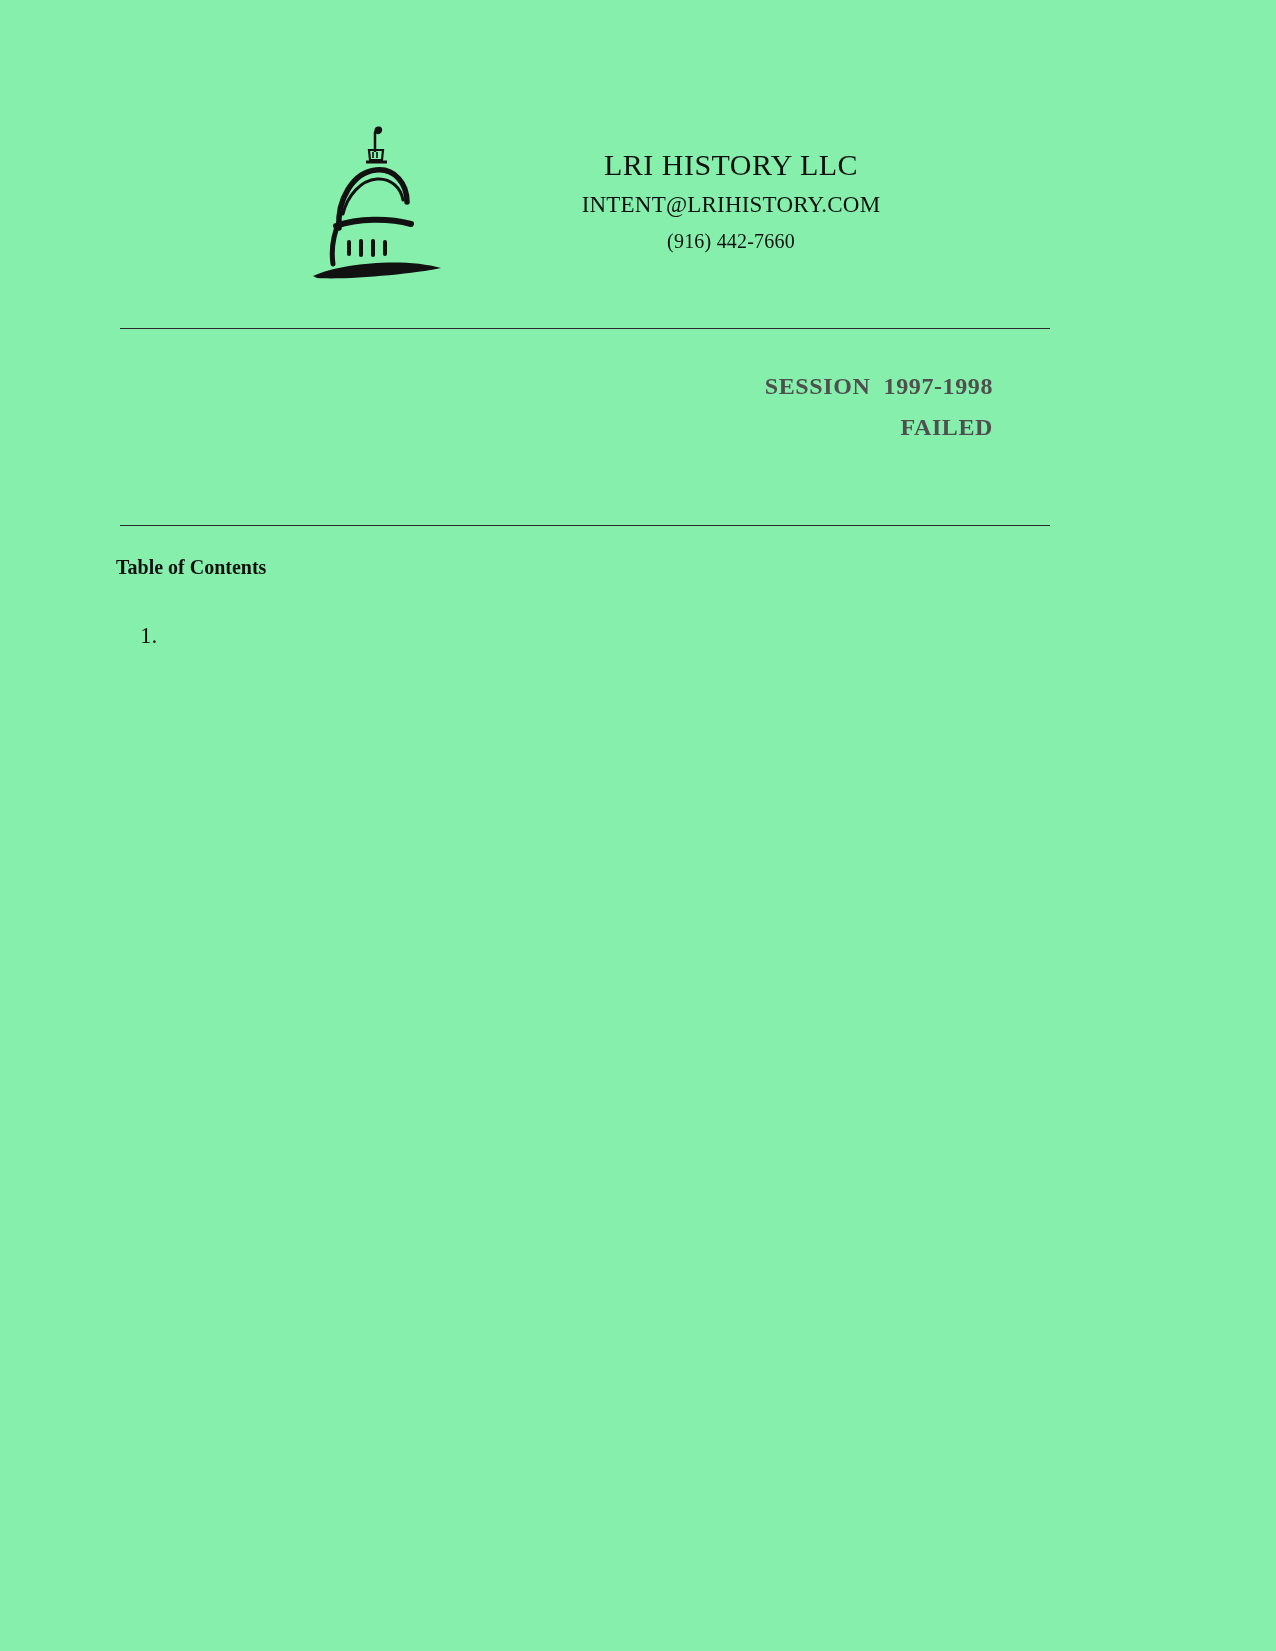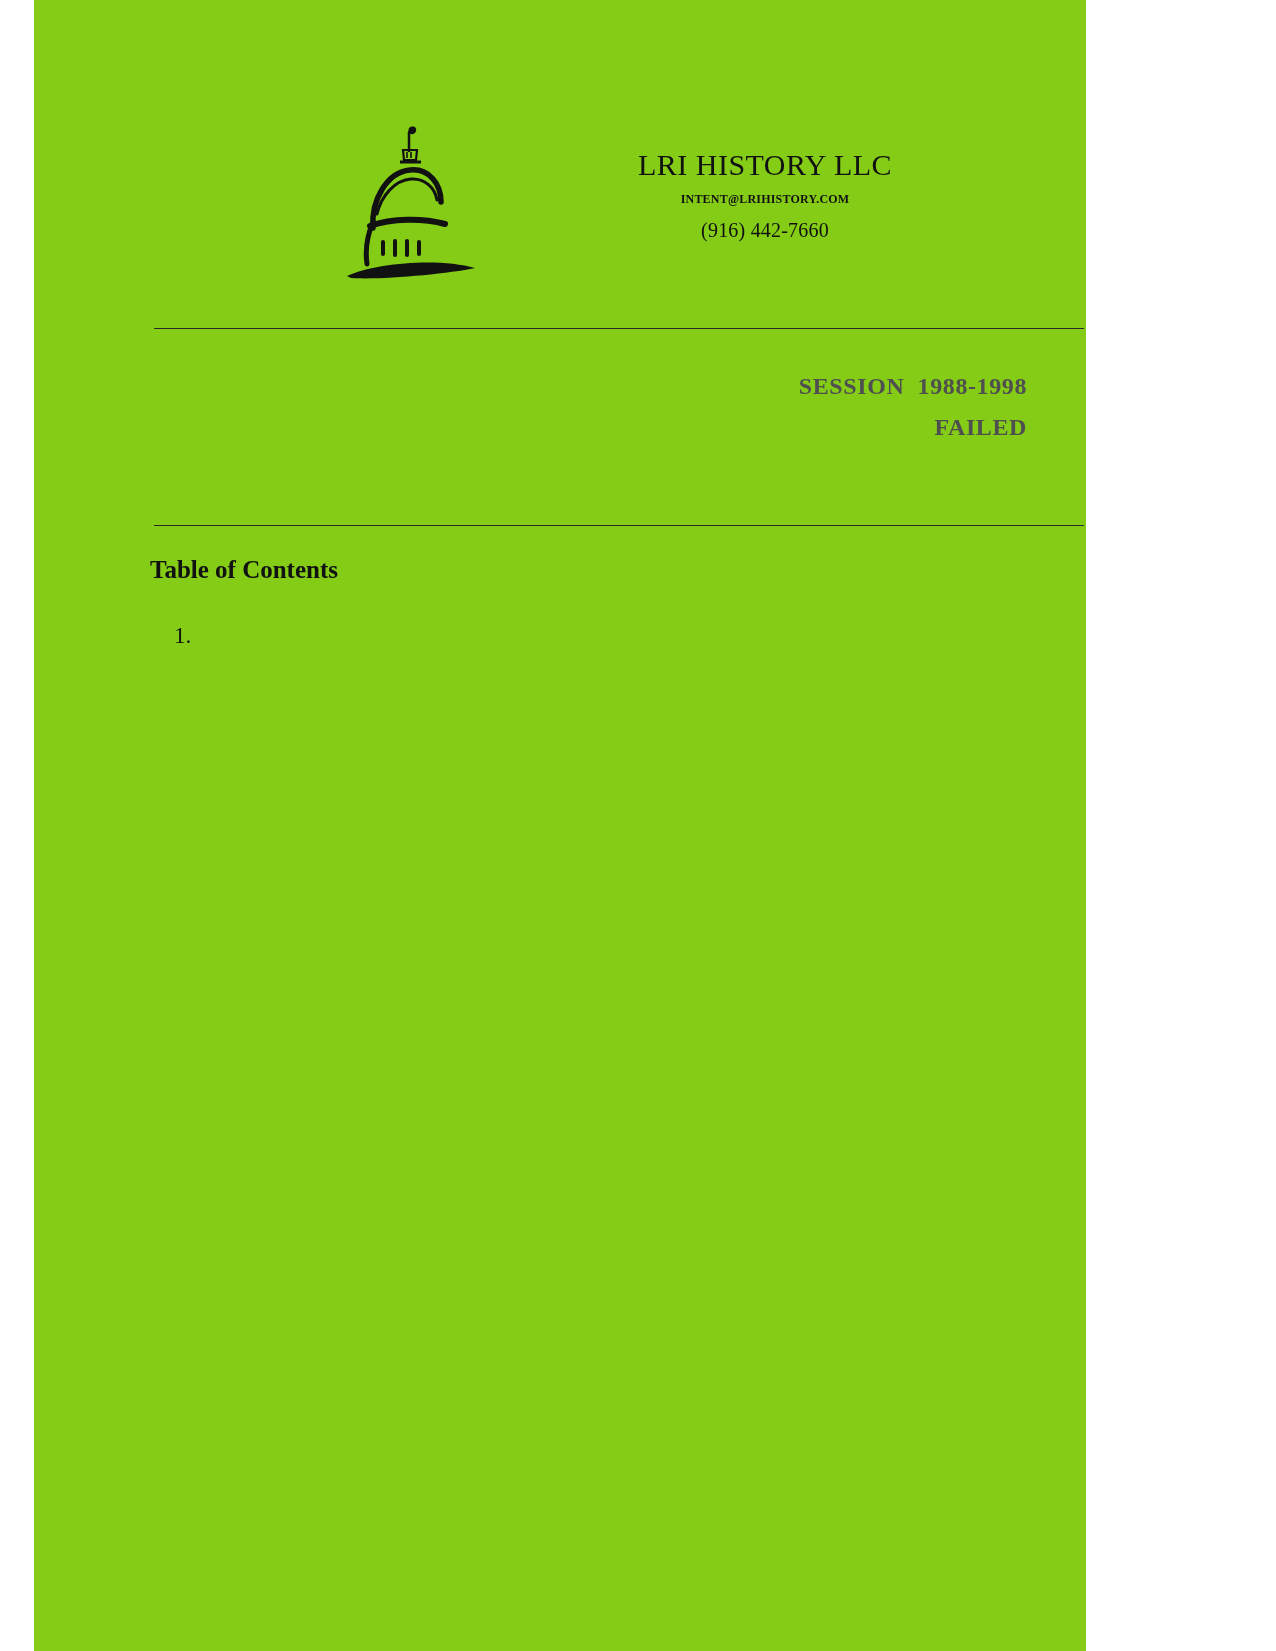--- a/index.html
+++ b/index.html
@@ -11,24 +11,23 @@
     width: 1276px;
     height: 1651px;
     font-family: "Liberation Serif", serif;
     color: #1a1a1a;
     position: relative;
     overflow: hidden;
   }
 
   .page {
     position: relative;
-    width: 1052px;
+    width: 1276px;
     height: 1651px;
-    background: #84cc16;
-    margin-left: 34px;
+    background: #86efac;
   }
 
   
   .letterhead {
     position: absolute;
     left: 0;
     top: 118px;
     width: 1276px;
     display: flex;
     flex-direction: row;
@@ -54,25 +53,24 @@
   .org-name {
     font-family: "Liberation Serif", serif;
     font-size: 30px;
     letter-spacing: 0.5px;
     color: #111111;
     line-height: 1.1;
     white-space: nowrap;
   }
   .org-line {
     font-family: "Liberation Serif", serif;
-    font-size: 12px;
+    font-size: 23px;
     color: #111111;
     margin-top: 11px;
     letter-spacing: 0.2px;
-    font-weight: bold;
   }
   .org-phone {
     font-family: "Liberation Serif", serif;
     font-size: 20px;
     color: #111111;
     margin-top: 12px;
     letter-spacing: 0.2px;
   }
 
   
@@ -102,21 +100,21 @@
   }
   .session-line { display: block; white-space: pre; }
 
   
   .toc-title {
     position: absolute;
     left: 116px;
     top: 556px;
     font-family: "Liberation Serif", serif;
     font-weight: bold;
-    font-size: 25px;
+    font-size: 20px;
     color: #111111;
   }
   .toc-list {
     position: absolute;
     left: 116px;
     top: 620px;
     width: 800px;
     margin: 0;
     padding: 0;
     list-style: none;
@@ -174,21 +172,21 @@
       <div class="org-name">LRI HISTORY LLC</div>
       <div class="org-line">INTENT@LRIHISTORY.COM</div>
       <div class="org-phone">(916) 442-7660</div>
     </div>
 
   </div>
 
   <div class="rule rule-top"></div>
 
   <div class="session-block">
-    <span class="session-line">SESSION  1988-1998</span>
+    <span class="session-line">SESSION  1997-1998</span>
     <span class="session-line">FAILED</span>
   </div>
 
   <div class="rule rule-bottom"></div>
 
   <div class="toc-title">Table of Contents</div>
 
   <ul class="toc-list">
     <li class="toc-item">
       <span class="toc-num">1.</span>

